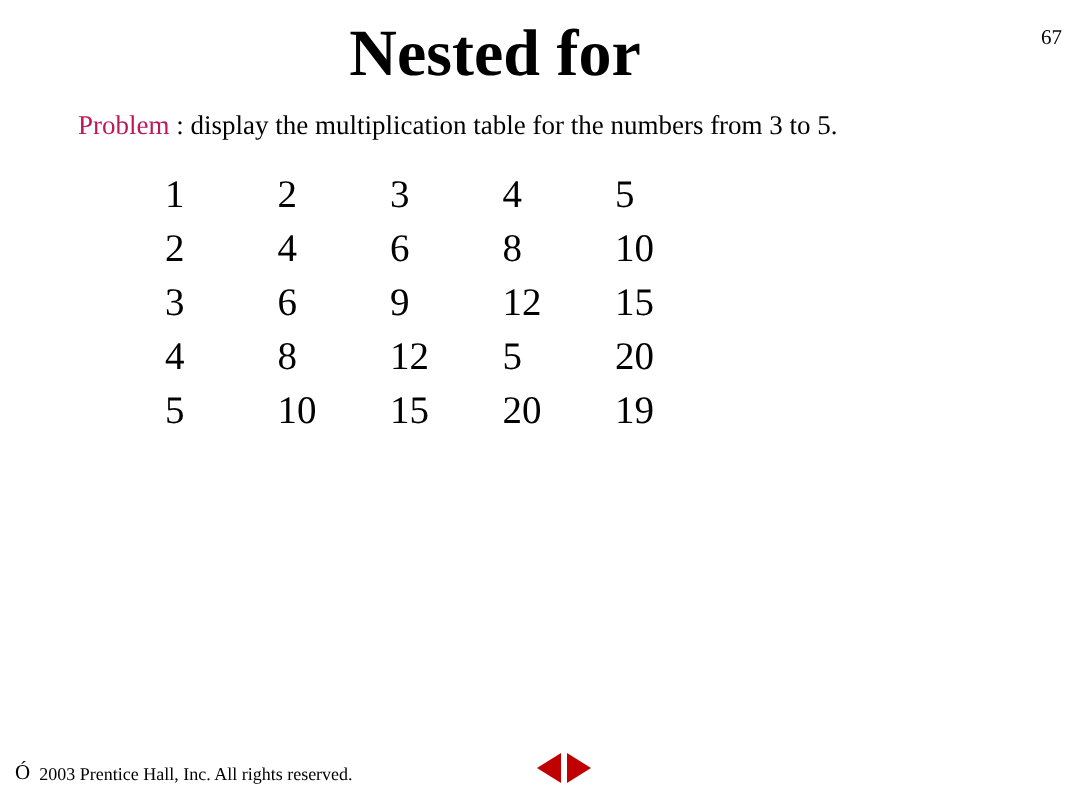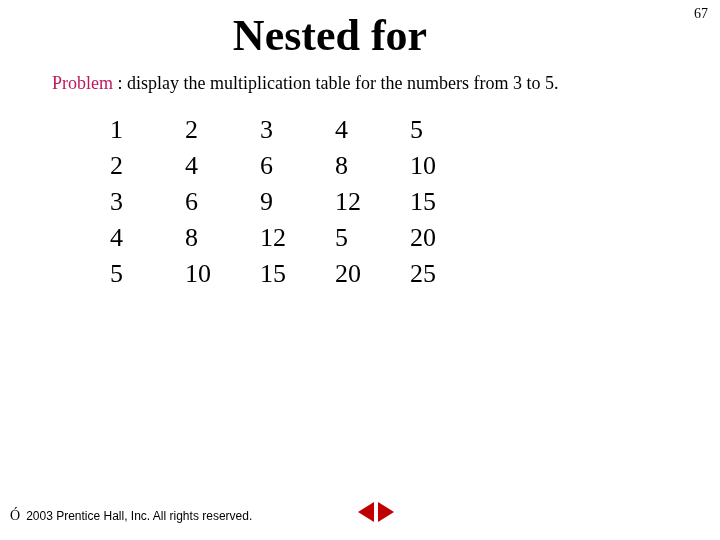--- a/index.html
+++ b/index.html
@@ -1,25 +1,25 @@
 <!DOCTYPE html>
 <html><head>
 <meta charset="utf-8">
 <style>
   * { margin: 0; padding: 0; box-sizing: border-box; }
   html, body { width: 720px; height: 540px; background: #fff; font-family: "Times New Roman", serif; color: #000; position: relative; }
-  .page-number { position: absolute; top: 6px; right: 12px; font-size: 14px; }
+  .page-number { position: absolute; top: 18px; right: 12px; font-size: 14px; }
   .title { font-size: 44px; font-weight: bold; text-align: center; margin-top: 10px; margin-left: -60px; }
   .problem { font-size: 18px; margin: 12px 0 18px 52px; }
   .problem-label { color: #be185d; }
   .table { margin-left: 110px; border-collapse: collapse; }
   .table td { font-size: 26px; width: 75px; text-align: left; padding: 3px 0; font-family: "Times New Roman", serif; }
   .footer { position: absolute; bottom: 16px; left: 10px; display: flex; align-items: center; gap: 6px; }
   .copyright-icon { font-size: 14px; }
-  .footer-text { font-size: 12px; font-family: Liberation Sans, sans-serif; }
+  .footer-text { font-size: 12px; font-family: Liberation Serif, serif; }
   .nav { position: absolute; bottom: 18px; left: 358px; display: flex; gap: 4px; }
   .tri-left, .tri-right { width: 0; height: 0; border-top: 10px solid transparent; border-bottom: 10px solid transparent; }
   .tri-left { border-right: 16px solid #c00000; }
   .tri-right { border-left: 16px solid #c00000; }
 </style>
 </head>
 <body>
 
 <div class="page-number">67</div>
 
@@ -57,21 +57,21 @@
     <td>8</td>
     <td>12</td>
     <td>5</td>
     <td>20</td>
   </tr>
   <tr>
     <td>5</td>
     <td>10</td>
     <td>15</td>
     <td>20</td>
-    <td>25</td>
+    <td>19</td>
   </tr>
 </tbody>
   </table>
 
 <div class="footer">
   <span class="copyright-icon">Ó</span>
   <span class="footer-text">2003 Prentice Hall, Inc. All rights reserved.</span>
 </div>
 
 <div class="nav">

